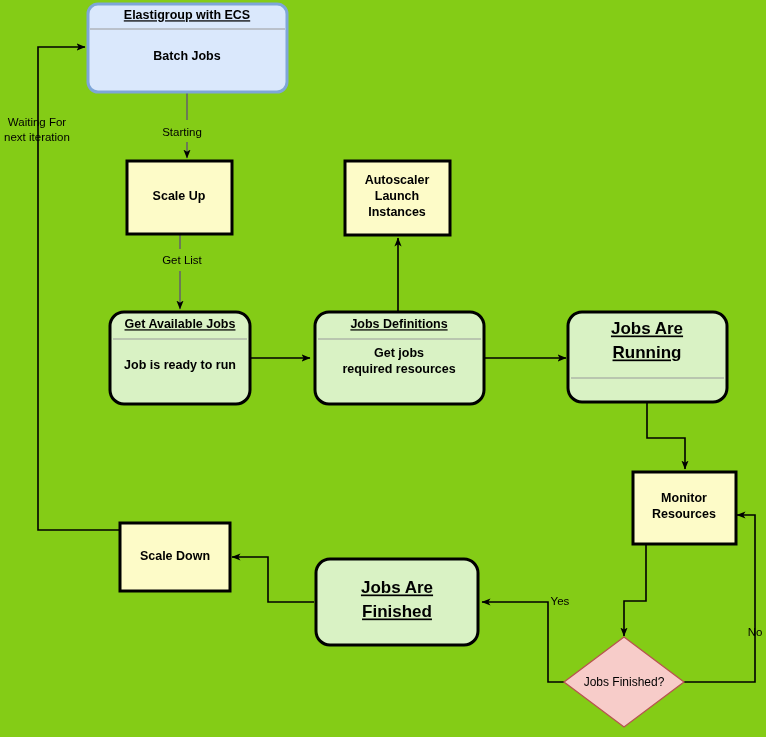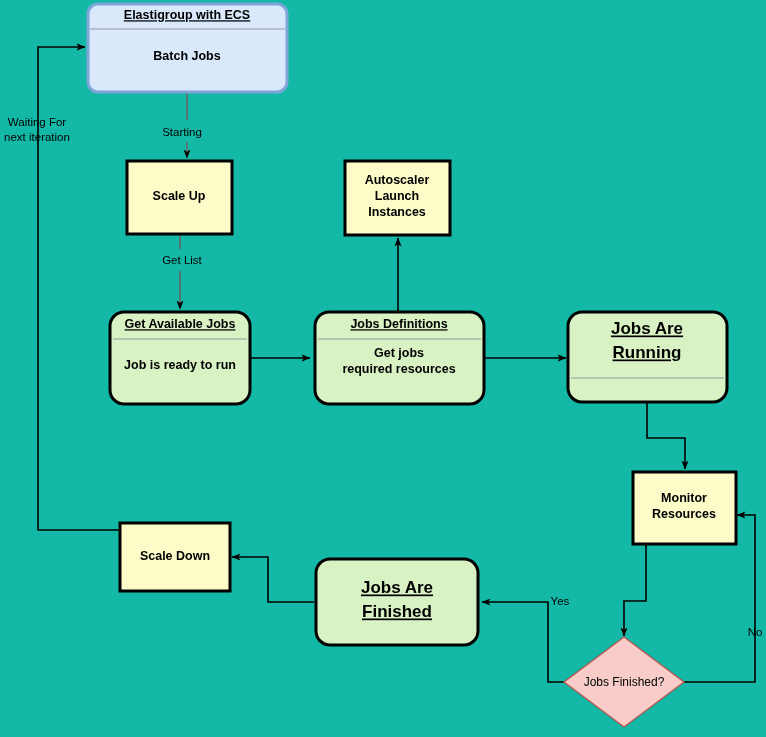--- a/index.html
+++ b/index.html
@@ -10,21 +10,21 @@
   body {
     width: 766px;
     height: 737px;
     font-family: "Liberation Sans", sans-serif;
     overflow: hidden;
   }
   #canvas {
     position: relative;
     width: 766px;
     height: 737px;
-    background: #14b8a6;
+    background: #84cc16;
   }
   svg.flow {
     position: absolute;
     left: 0;
     top: 0;
     width: 766px;
     height: 737px;
   }
   .edge {
     stroke: #000000;

